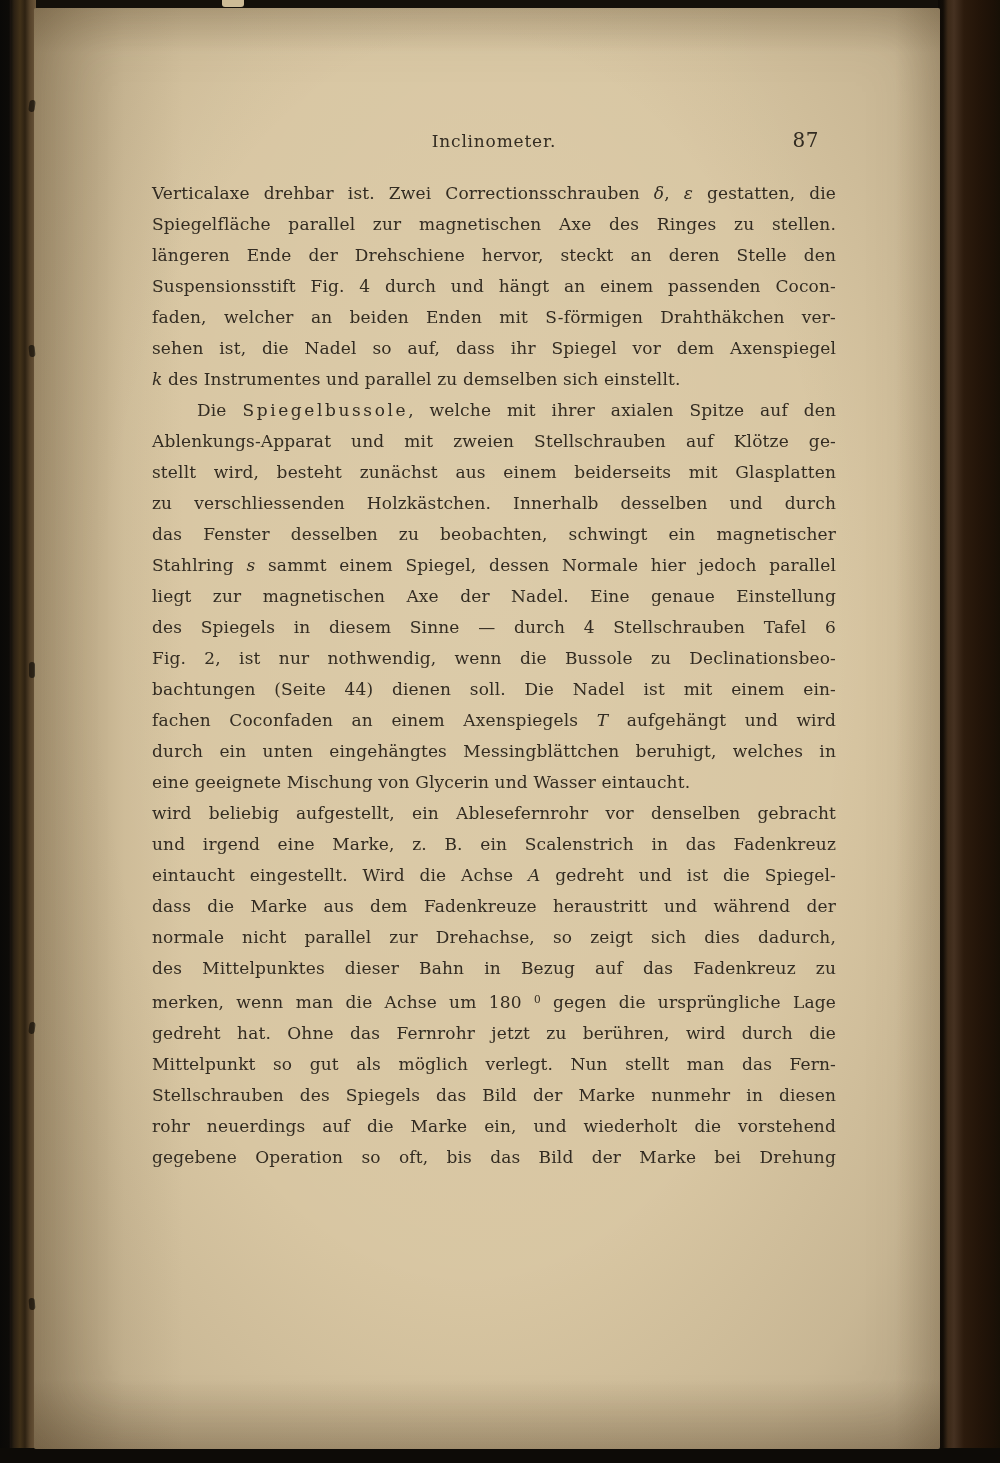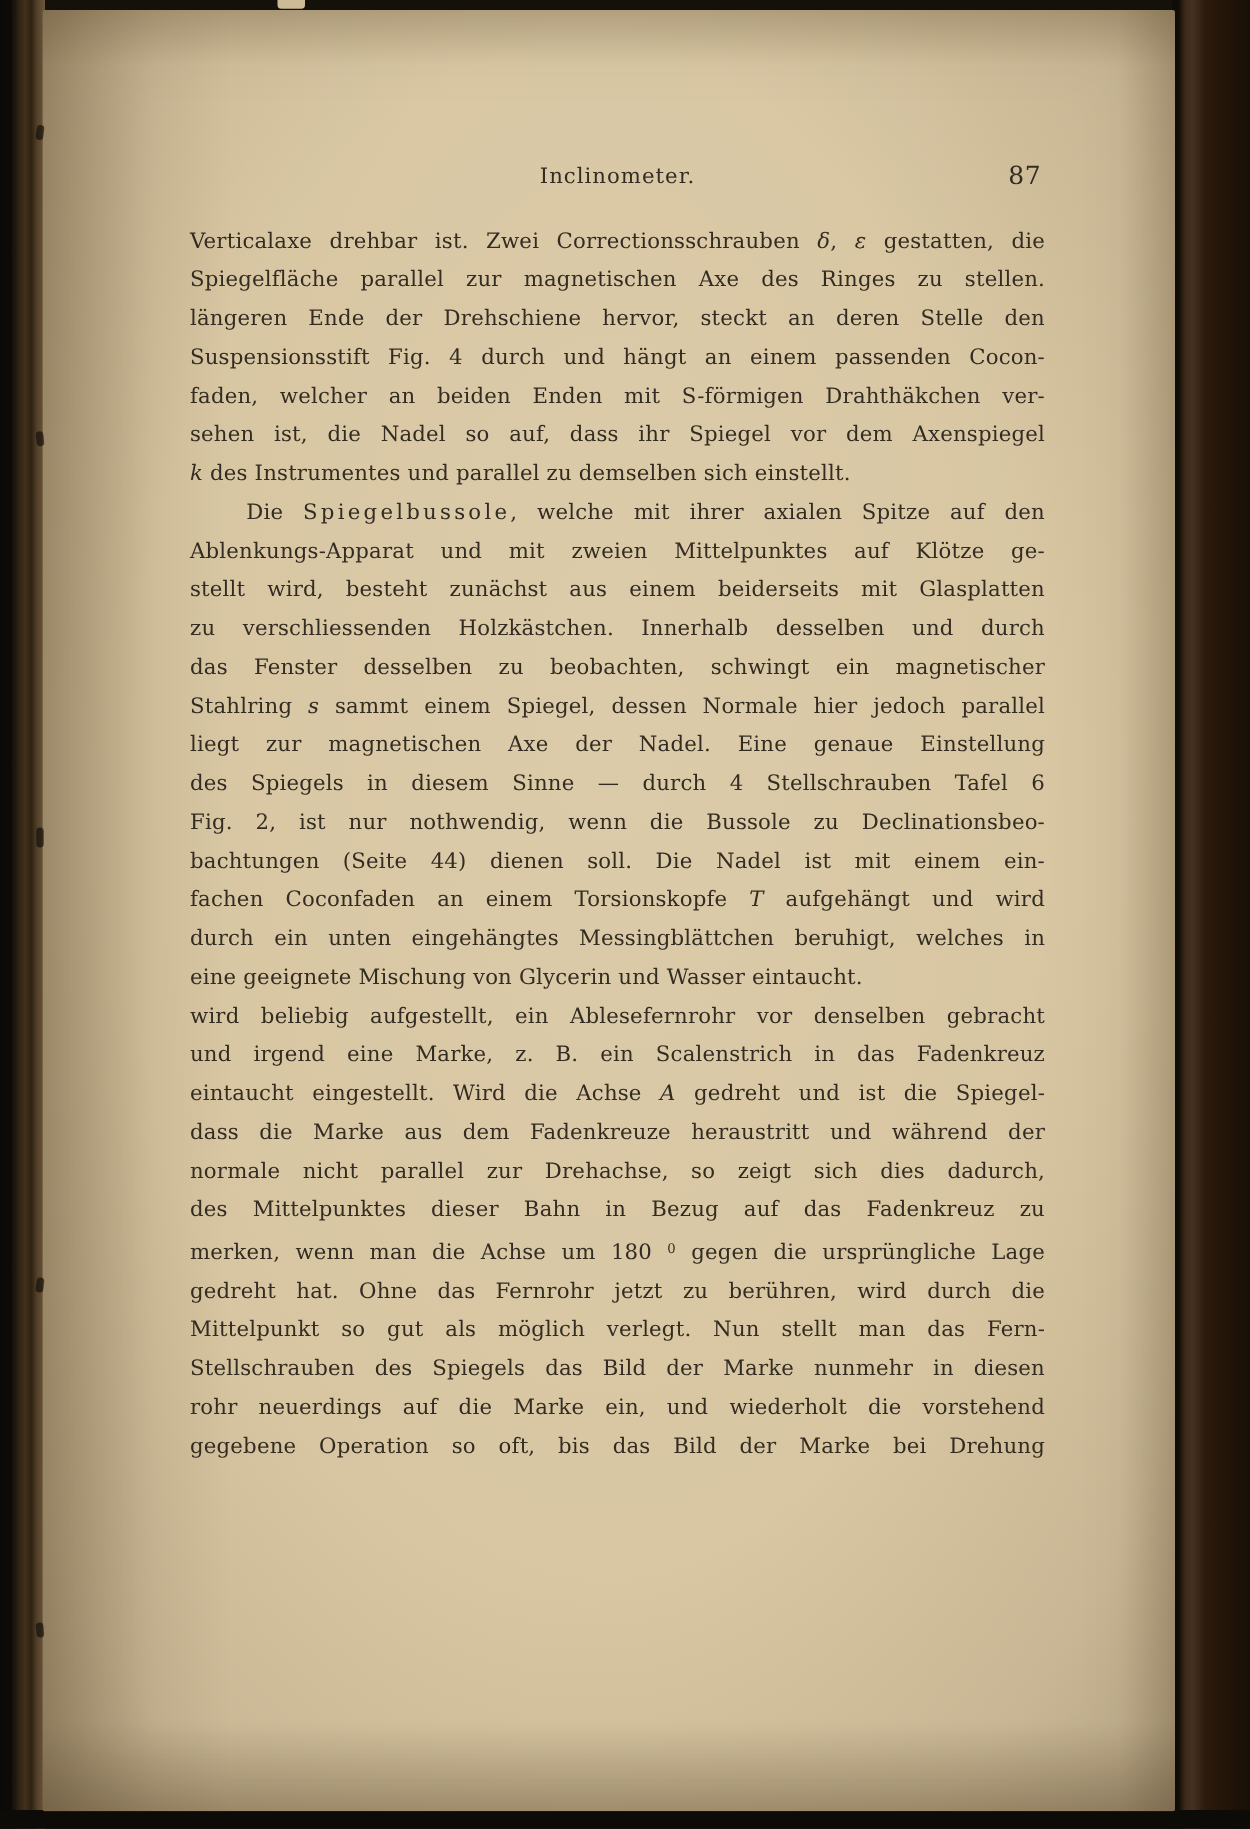--- a/index.html
+++ b/index.html
@@ -71,21 +71,21 @@
   .content{
     position:absolute;left:152px;top:131px;width:684px;
     color:var(--ink);
   }
   .page-header{position:relative;height:26px;margin-bottom:21px;}
   .running-title{
     position:absolute;left:0;right:0;text-align:center;
     font-size:17px;letter-spacing:0.8px;
   }
   .page-number{
-    position:absolute;right:3px;top:-3px;font-size:20px;letter-spacing:0.5px;
+    position:absolute;right:17px;top:-3px;font-size:20px;letter-spacing:0.5px;
   }
   .para{margin:0;}
   .line{
     font-size:17px;line-height:31px;
     letter-spacing:0.15px;
     text-align:justify;
     text-align-last:justify;
   }
   .line.end{text-align-last:left;}
   .line.ind{text-indent:45px;}
@@ -123,30 +123,30 @@
           <div class="line"><span>Verticalaxe drehbar ist. Zwei Correctionsschrauben </span><span class="i">δ</span><span>, </span><span class="i">ε</span><span> gestatten, die</span></div>
           <div class="line"><span>Spiegelfläche parallel zur magnetischen Axe des Ringes zu stellen.</span></div>
           <div class="line"><span>längeren Ende der Drehschiene hervor, steckt an deren Stelle den</span></div>
           <div class="line"><span>Suspensionsstift Fig. 4 durch und hängt an einem passenden Cocon-</span></div>
           <div class="line"><span>faden, welcher an beiden Enden mit S-förmigen Drahthäkchen ver-</span></div>
           <div class="line"><span>sehen ist, die Nadel so auf, dass ihr Spiegel vor dem Axenspiegel</span></div>
           <div class="line end"><span class="i">k</span><span> des Instrumentes und parallel zu demselben sich einstellt.</span></div>
         </div>
         <div class="para">
           <div class="line ind"><span>Die </span><span class="sp">Spiegelbussole</span><span>, welche mit ihrer axialen Spitze auf den</span></div>
-          <div class="line"><span>Ablenkungs-Apparat und mit zweien Mittelpunktes auf Klötze ge-</span></div>
+          <div class="line"><span>Ablenkungs-Apparat und mit zweien Stellschrauben auf Klötze ge-</span></div>
           <div class="line"><span>stellt wird, besteht zunächst aus einem beiderseits mit Glasplatten</span></div>
           <div class="line"><span>zu verschliessenden Holzkästchen. Innerhalb desselben und durch</span></div>
           <div class="line"><span>das Fenster desselben zu beobachten, schwingt ein magnetischer</span></div>
           <div class="line"><span>Stahlring </span><span class="i">s</span><span> sammt einem Spiegel, dessen Normale hier jedoch parallel</span></div>
           <div class="line"><span>liegt zur magnetischen Axe der Nadel. Eine genaue Einstellung</span></div>
           <div class="line"><span>des Spiegels in diesem Sinne — durch 4 Stellschrauben Tafel 6</span></div>
           <div class="line"><span>Fig. 2, ist nur nothwendig, wenn die Bussole zu Declinationsbeo-</span></div>
           <div class="line"><span>bachtungen (Seite 44) dienen soll. Die Nadel ist mit einem ein-</span></div>
-          <div class="line"><span>fachen Coconfaden an einem Torsionskopfe </span><span class="i">T</span><span> aufgehängt und wird</span></div>
+          <div class="line"><span>fachen Coconfaden an einem Axenspiegels </span><span class="i">T</span><span> aufgehängt und wird</span></div>
           <div class="line"><span>durch ein unten eingehängtes Messingblättchen beruhigt, welches in</span></div>
           <div class="line end"><span>eine geeignete Mischung von Glycerin und Wasser eintaucht.</span></div>
         </div>
         <div class="para">
           <div class="line"><span>wird beliebig aufgestellt, ein Ablesefernrohr vor denselben gebracht</span></div>
           <div class="line"><span>und irgend eine Marke, z. B. ein Scalenstrich in das Fadenkreuz</span></div>
           <div class="line"><span>eintaucht eingestellt. Wird die Achse </span><span class="i">A</span><span> gedreht und ist die Spiegel-</span></div>
           <div class="line"><span>dass die Marke aus dem Fadenkreuze heraustritt und während der</span></div>
           <div class="line"><span>normale nicht parallel zur Drehachse, so zeigt sich dies dadurch,</span></div>
           <div class="line"><span>des Mittelpunktes dieser Bahn in Bezug auf das Fadenkreuz zu</span></div>

